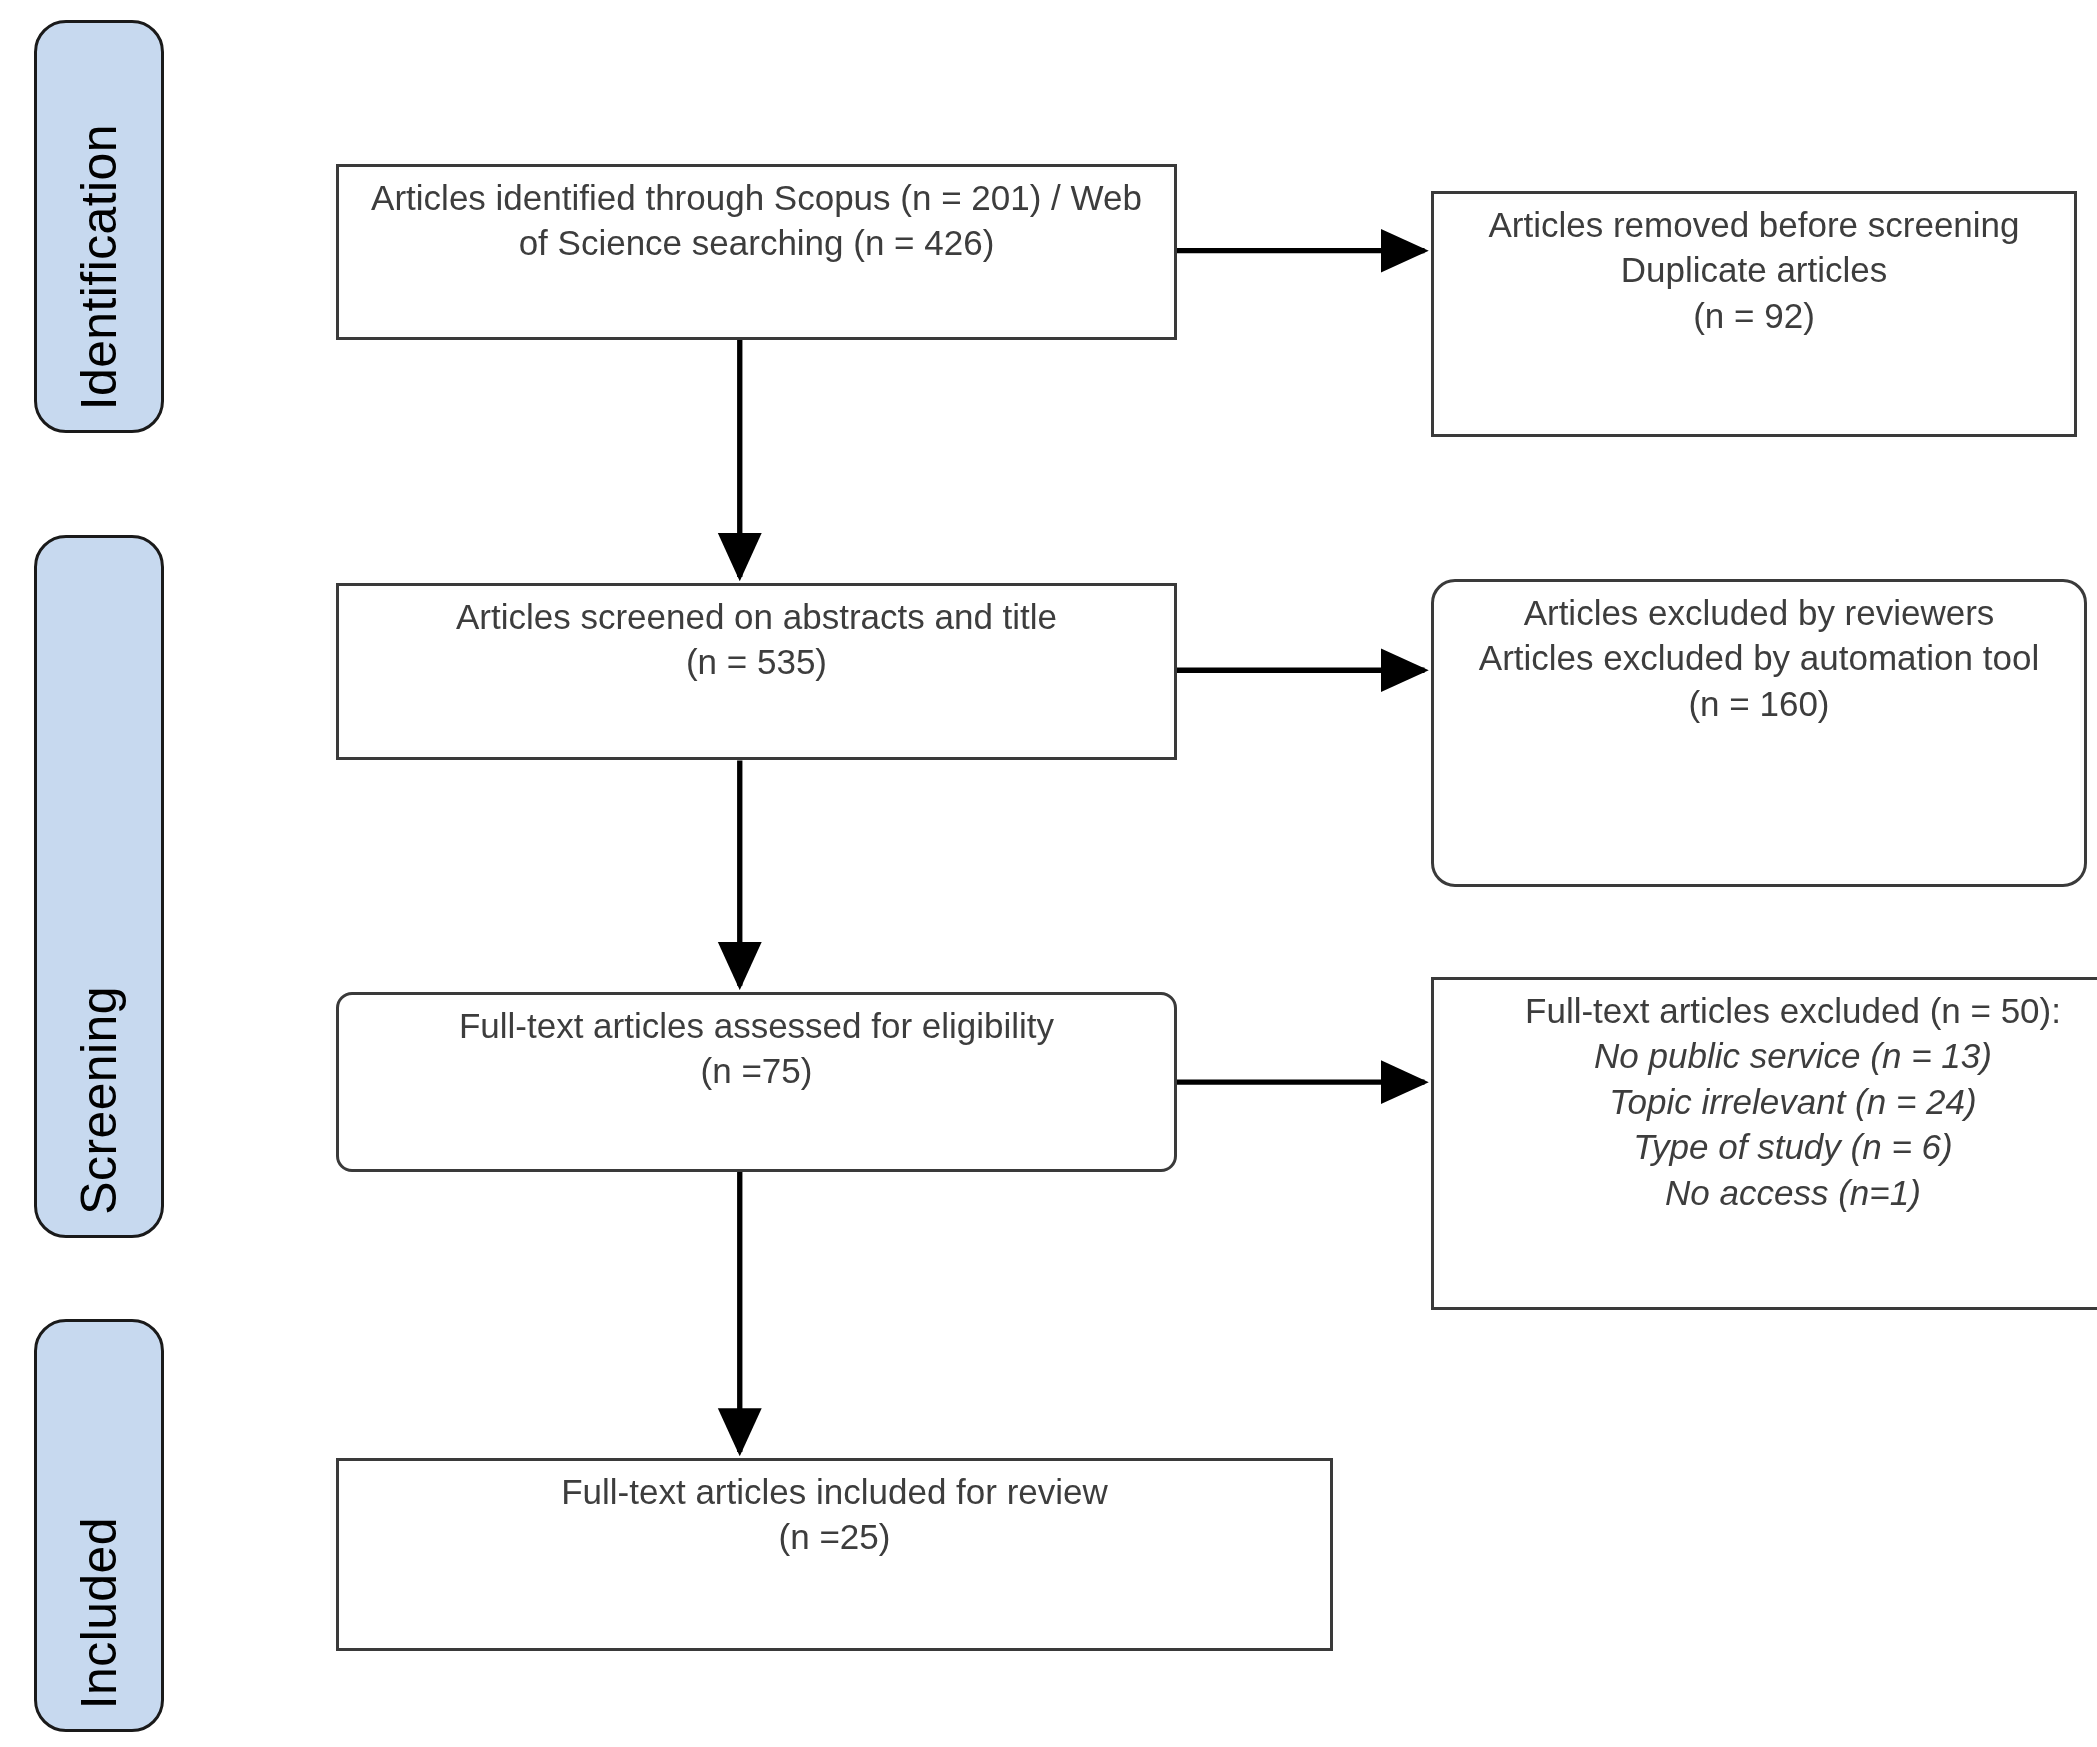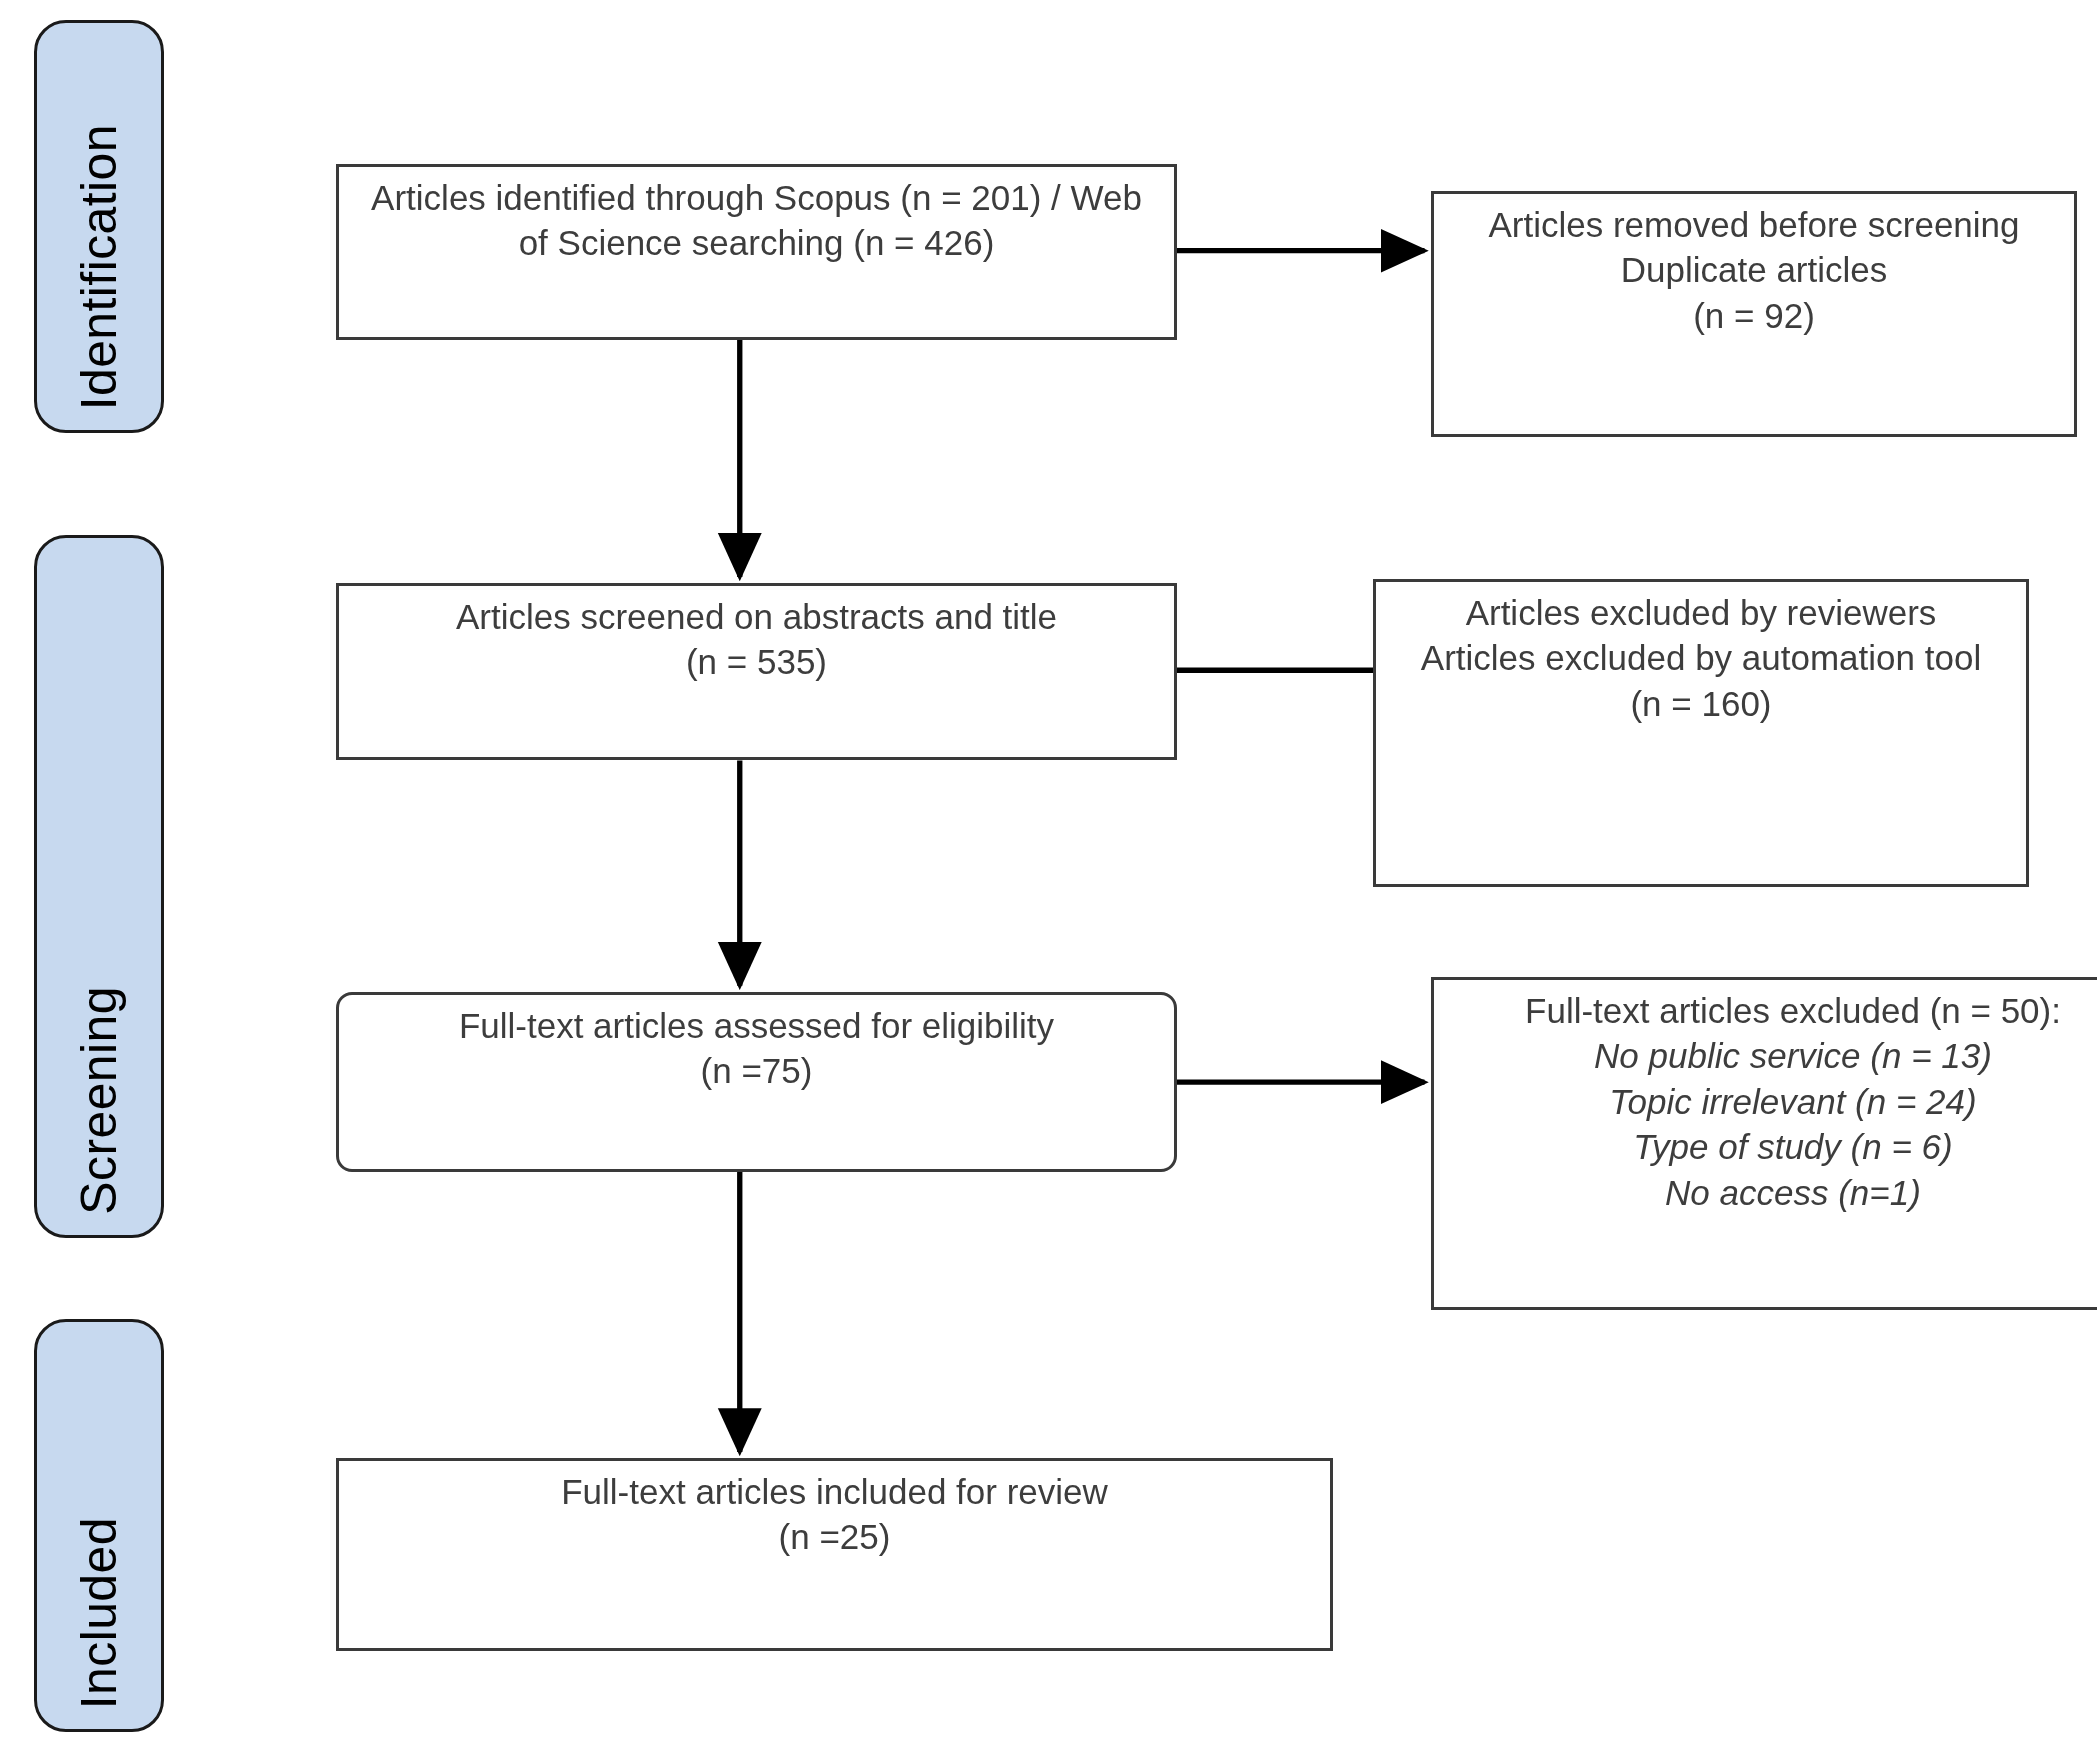--- a/index.html
+++ b/index.html
@@ -72,21 +72,21 @@
   }
 
   
   #box-identified  { left: 336px; top: 164px;  width: 841px; height: 176px; }
   #box-screened    { left: 336px; top: 583px;  width: 841px; height: 177px; }
   #box-fulltext    { left: 336px; top: 992px; width: 841px; height: 180px; border-radius: 16px; }
   #box-included    { left: 336px; top: 1458px; width: 997px; height: 193px; }
 
   
   #box-removed     { left: 1431px; top: 155px;  width: 646px; height: 246px; margin-top: 36px; }
-  #box-excluded-screening { left: 1373px; top: 579px;  width: 656px; height: 308px; }
+  #box-excluded-screening { left: 1431px; top: 579px;  width: 656px; height: 308px; border-radius: 24px; }
   #box-excluded-fulltext  { left: 1431px; top: 977px; width: 724px; height: 333px; }
 
   
   #connectors {
     position: absolute;
     left: 0;
     top: 0;
     width: 2097px;
     height: 1747px;
     pointer-events: none;

